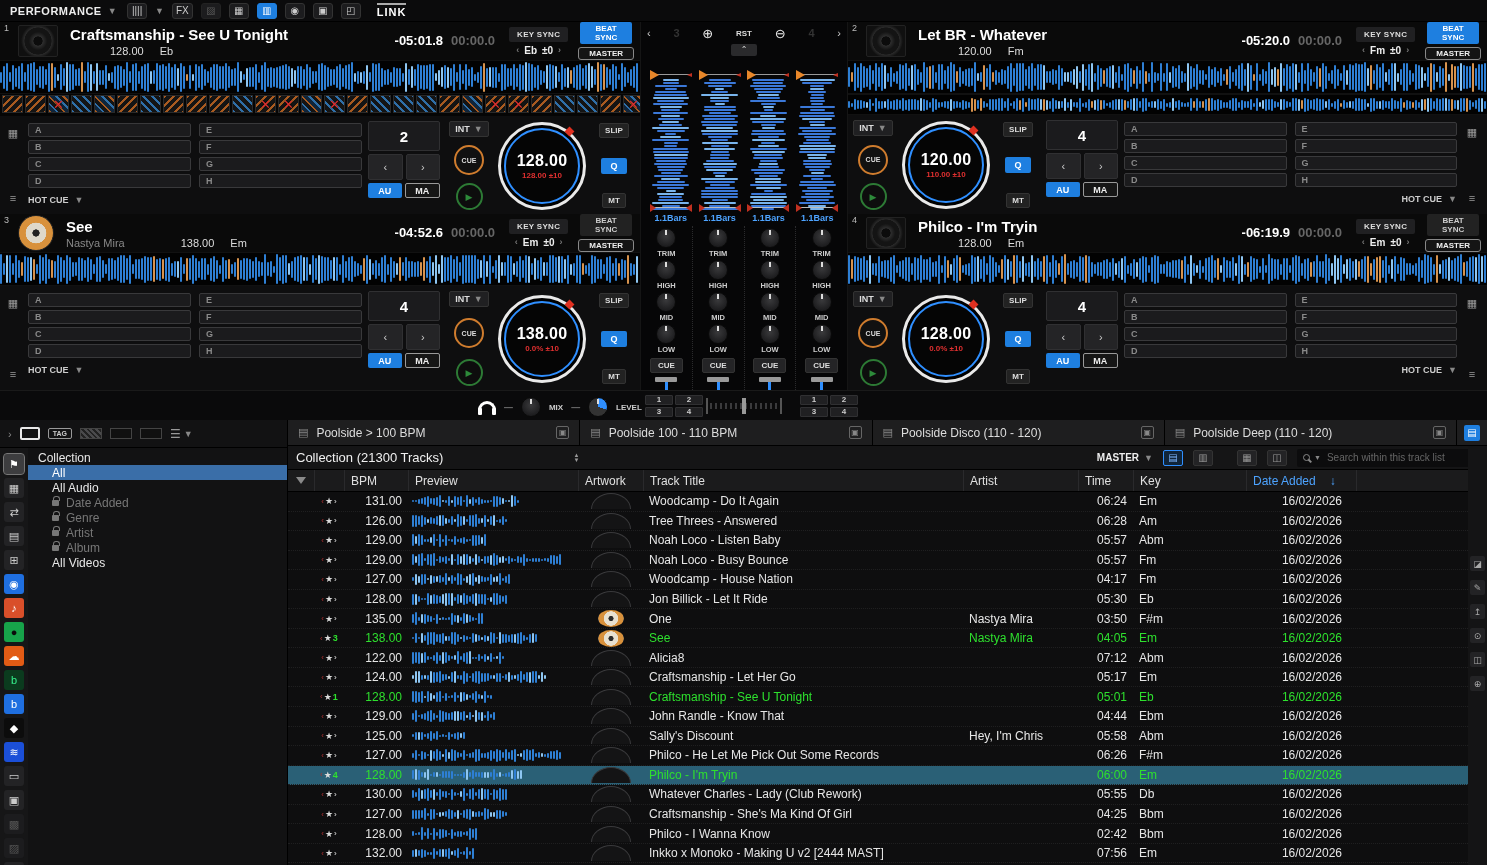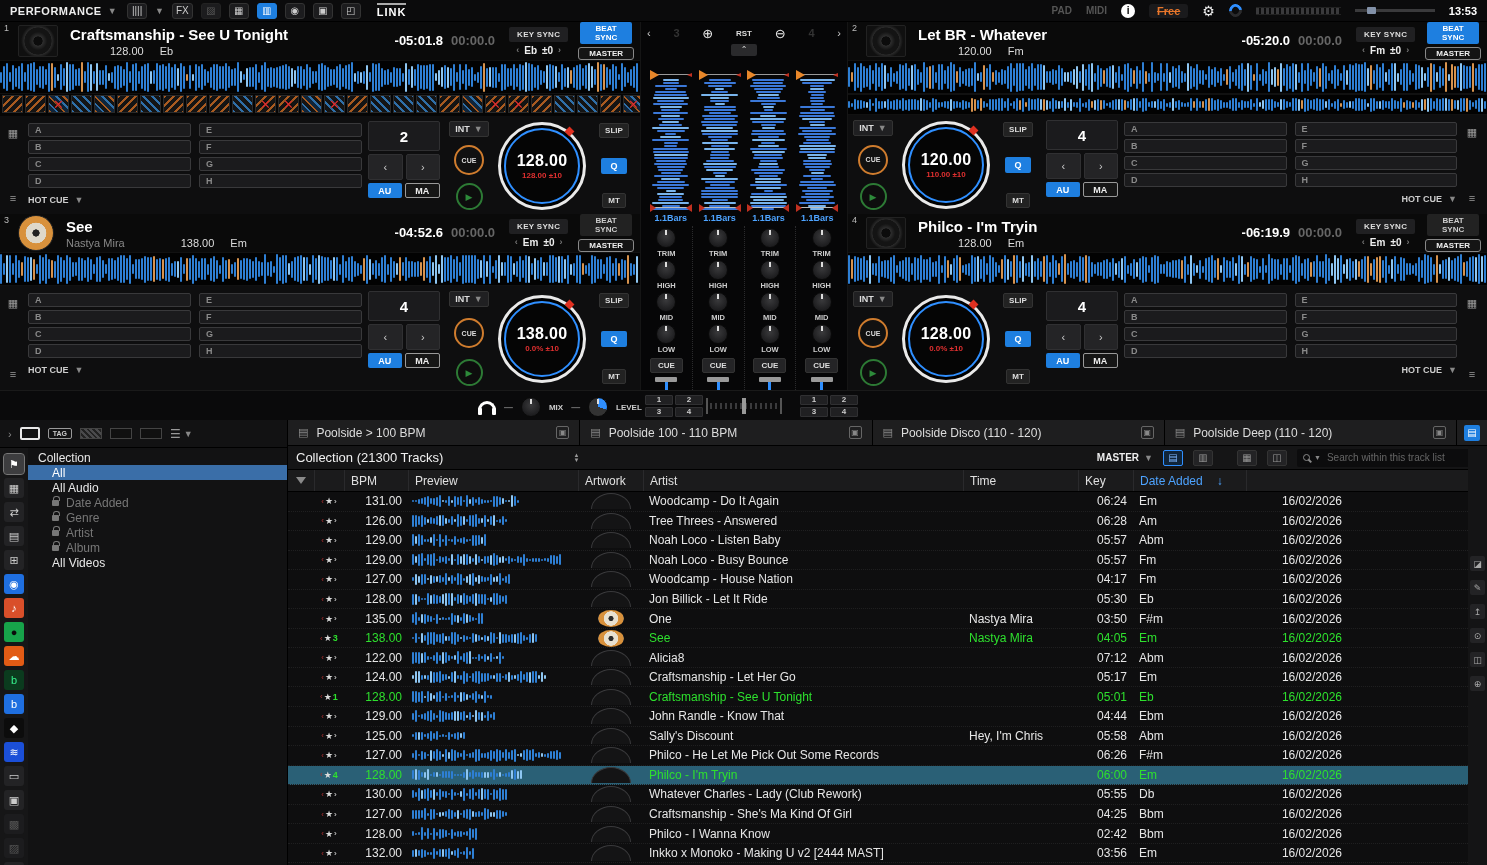--- a/index.html
+++ b/index.html
@@ -244,33 +244,20 @@
       <span class="chev">▼</span>
       <span class="tb-ic">FX</span>
       <span class="tb-ic dim">▨</span>
       <span class="tb-ic">▦</span>
       <span class="tb-ic active">▥</span>
       <span class="tb-ic">◉</span>
       <span class="tb-ic">▣</span>
       <span class="tb-ic">◰</span>
     </div>
   <span class="tb-link">LINK</span>
-  <div class="tb-right">
-    <span class="tb-dim">PAD</span>
-    <span class="tb-dim">MIDI</span>
-    <span class="info-ic">i</span>
-    <span class="free">Free</span>
-    <span class="gear">⚙</span>
-    <span class="arc"></span>
-    <span class="meter"></span>
-    <span class="slider">
-        <b></b>
-      </span>
-    <span class="clock">13:53</span>
-  </div>
 </div>
 
 <div class="deck" id="deck1" style="display:flex;flex-direction:column;">
     <header class="dhead">
       <span class="dnum">1</span>
       <span class="dart"></span>
       <div class="dinfo">
         <div class="dtitle">Craftsmanship - See U Tonight</div>
         <div class="dmeta">
           <span class="dbpm">128.00</span>
@@ -2193,20 +2180,21 @@
   </div>
 
   <div id="thead">
       <div class="hc">
         <span class="funnel"></span>
       </div>
       <div class="hc"></div>
       <div class="hc">BPM</div>
       <div class="hc">Preview</div>
       <div class="hc">Artwork</div>
+      <div class="hc">Track Title</div>
       <div class="hc">Artist</div>
       <div class="hc">Time</div>
       <div class="hc">Key</div>
       <div class="hc sorted">Date Added<span>↓</span></div>
       <div class="hc"></div>
     </div>
   <div id="rows">
       <div class="row">
         <div class="cell"></div>
         <div class="star">
@@ -3192,21 +3180,21 @@
           <i style="height: 4px;"></i>
           <i style="height: 12px;"></i>
           <i style="height: 4px;"></i>
           <i style="height: 11px;"></i>
         </div>
         <div class="artcell">
           <span class="artph"></span>
         </div>
         <div class="cell title">Inkko x Monoko - Making U v2 [2444 MAST]</div>
         <div class="cell artist"></div>
-        <div class="cell time">03:56</div>
+        <div class="cell time">07:56</div>
         <div class="cell key">Em</div>
         <div class="cell date">16/02/2026</div>
         <div class="cell"></div>
       </div>
     </div>
   <div id="scroll">
       <span class="thumb"></span>
     </div>
   <div id="rrail">
       <span class="ric">◪</span>

